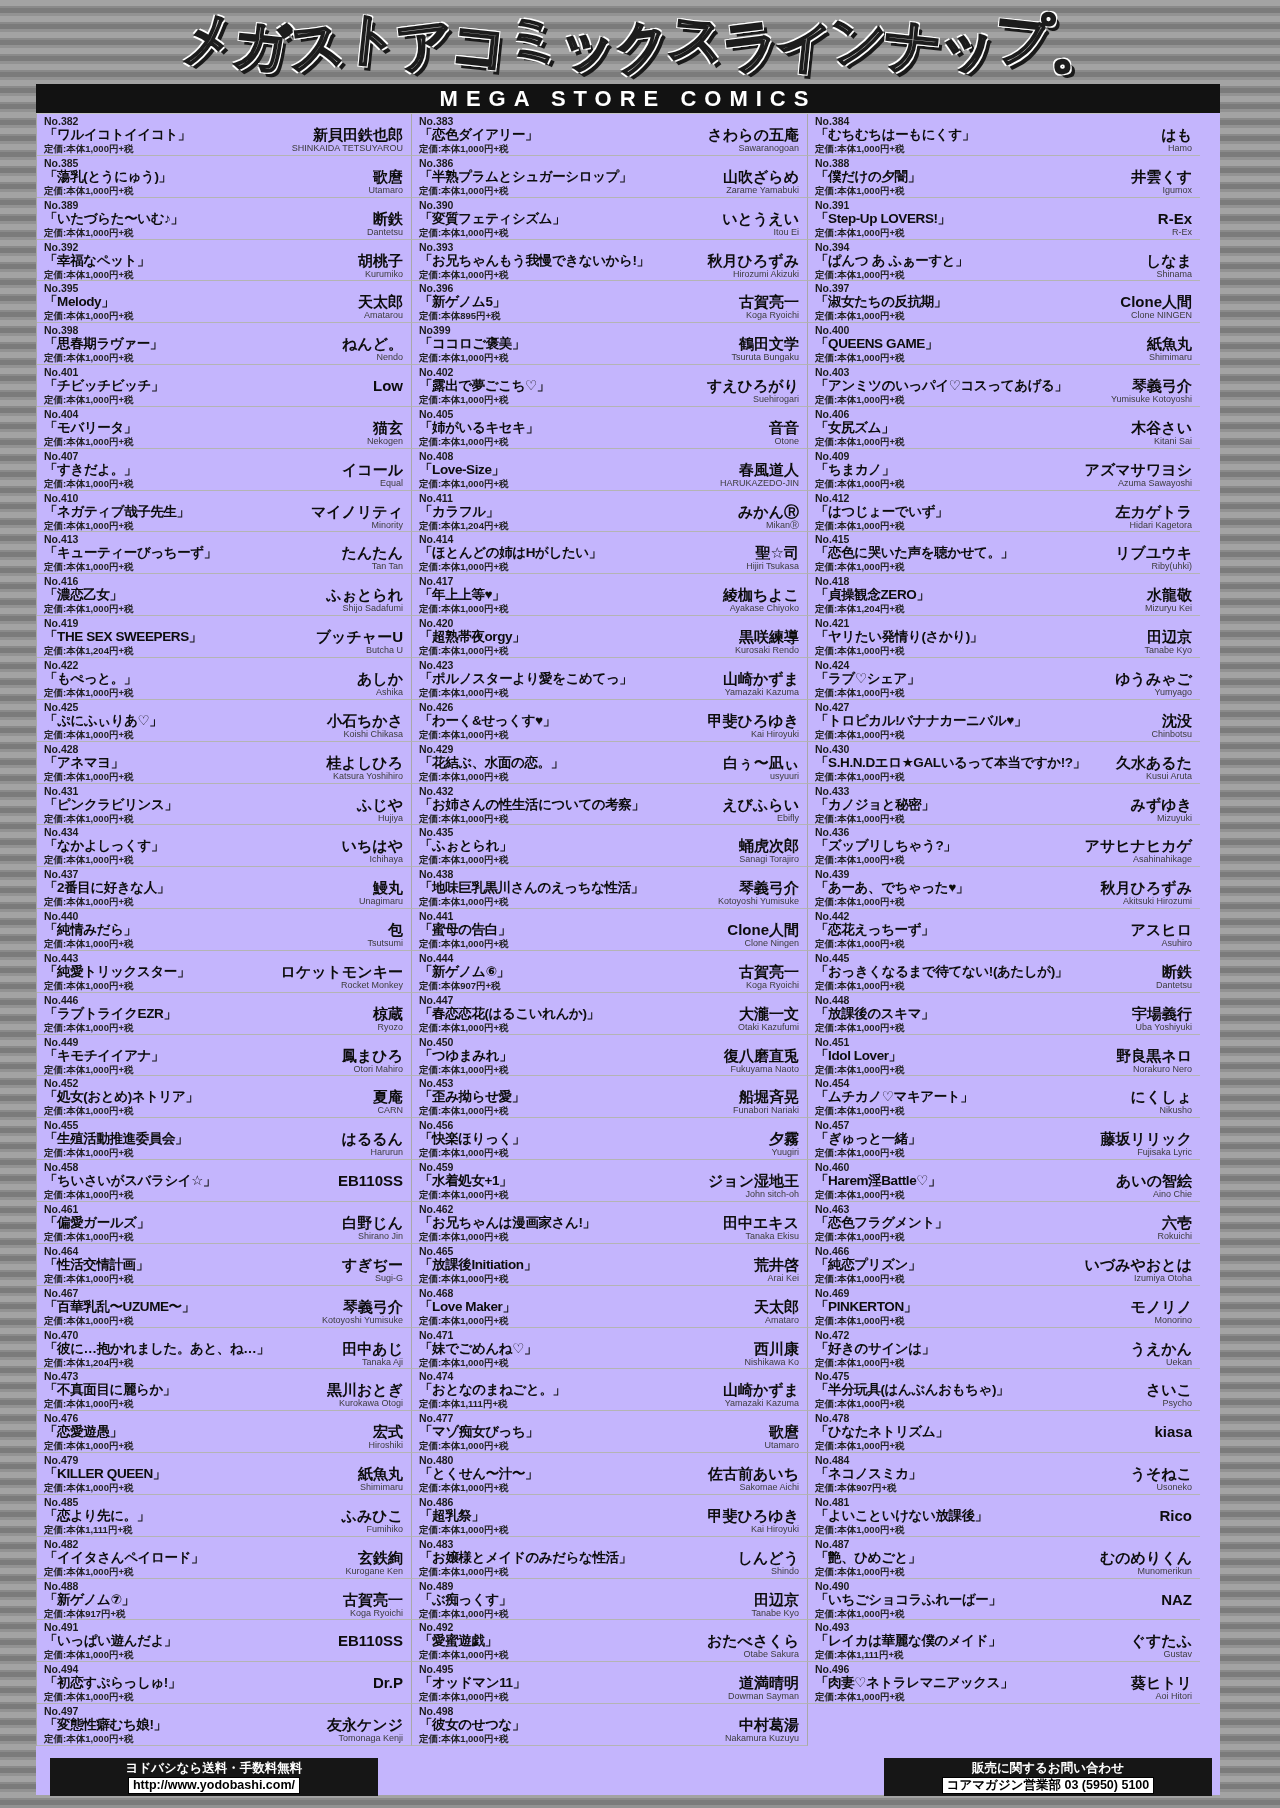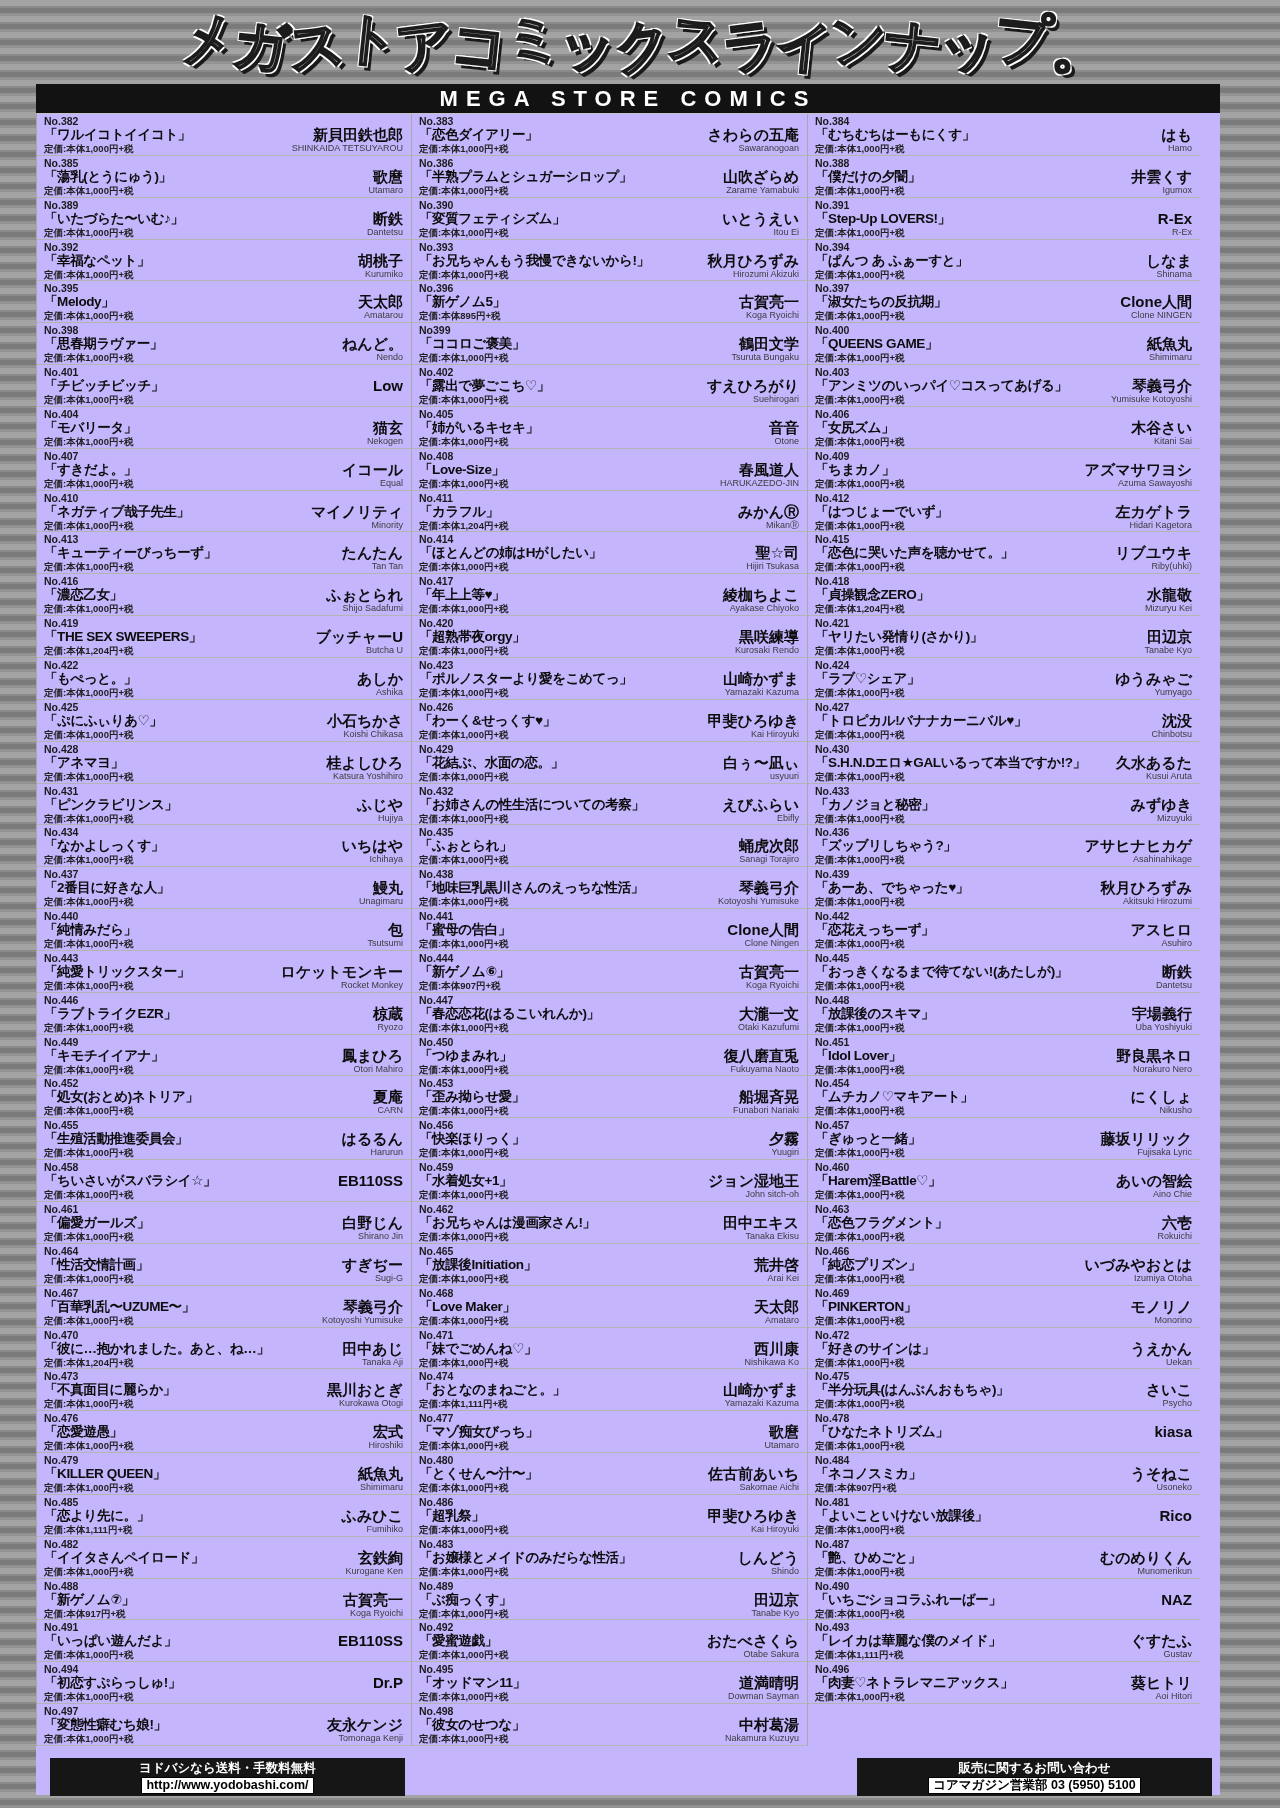--- a/index.html
+++ b/index.html
@@ -35,21 +35,21 @@
     padding:2px 8px 0 7px;display:flex;justify-content:space-between;align-items:flex-start;
   }
   .cell:nth-child(3n+1),.cell:nth-child(3n+2){border-right:1px solid #a8a8a8;}
   .no{font-size:10.5px;line-height:11px;font-weight:600;color:#1b1b1b;}
   .ti{font-size:13.5px;line-height:16px;font-weight:900;color:#0d0d0d;white-space:nowrap;letter-spacing:-0.4px;}
   .pr{font-size:9.5px;line-height:11px;font-weight:700;color:#222;}
   .cr{text-align:right;padding-top:10px;flex-shrink:0;margin-left:4px;}
   .au{font-size:15px;line-height:17px;font-weight:900;color:#0d0d0d;white-space:nowrap;}
   .ro{font-size:9px;line-height:10px;color:#3c3c3c;white-space:nowrap;}
   .footer{height:50px;display:flex;justify-content:space-between;align-items:center;padding:6px 8px 0 14px;}
-  .fbox{width:355px;height:38px;background:#161616;display:flex;flex-direction:column;align-items:center;justify-content:center;gap:2px;}
+  .fbox{width:328px;height:38px;background:#161616;display:flex;flex-direction:column;align-items:center;justify-content:center;gap:2px;}
   .fl1{color:#fff;font-size:12.5px;font-weight:700;line-height:14px;}
   .fl2{background:#fff;color:#000;border:1px solid #000;font-size:12.5px;font-weight:700;line-height:15px;padding:0 4px;}
 </style>
 </head>
 <body>
 
 <div class="logo"><span style="transform: rotate(-7deg) translateY(-5px);">メ</span><span style="transform: rotate(6deg) translateY(2px);">ガ</span><span style="transform: rotate(-7deg) translateY(2px);">ス</span><span style="transform: rotate(6deg) translateY(-5px);">ト</span><span style="transform: rotate(-7deg) translateY(2px);">ア</span><span style="transform: rotate(6deg) translateY(2px);">コ</span><span style="transform: rotate(-7deg) translateY(-5px);">ミ</span><span style="transform: rotate(6deg) translateY(2px);">ッ</span><span style="transform: rotate(-7deg) translateY(2px);">ク</span><span style="transform: rotate(6deg) translateY(-5px);">ス</span><span style="transform: rotate(-7deg) translateY(2px);">ラ</span><span style="transform: rotate(6deg) translateY(2px);">イ</span><span style="transform: rotate(-7deg) translateY(-5px);">ン</span><span style="transform: rotate(6deg) translateY(2px);">ナ</span><span style="transform: rotate(-7deg) translateY(2px);">ッ</span><span style="transform: rotate(6deg) translateY(-5px);">プ</span><span style="transform: rotate(-7deg) translateY(2px);">。</span></div>
 
 <div class="sheet">
   <div class="banner">MEGA STORE COMICS</div>

